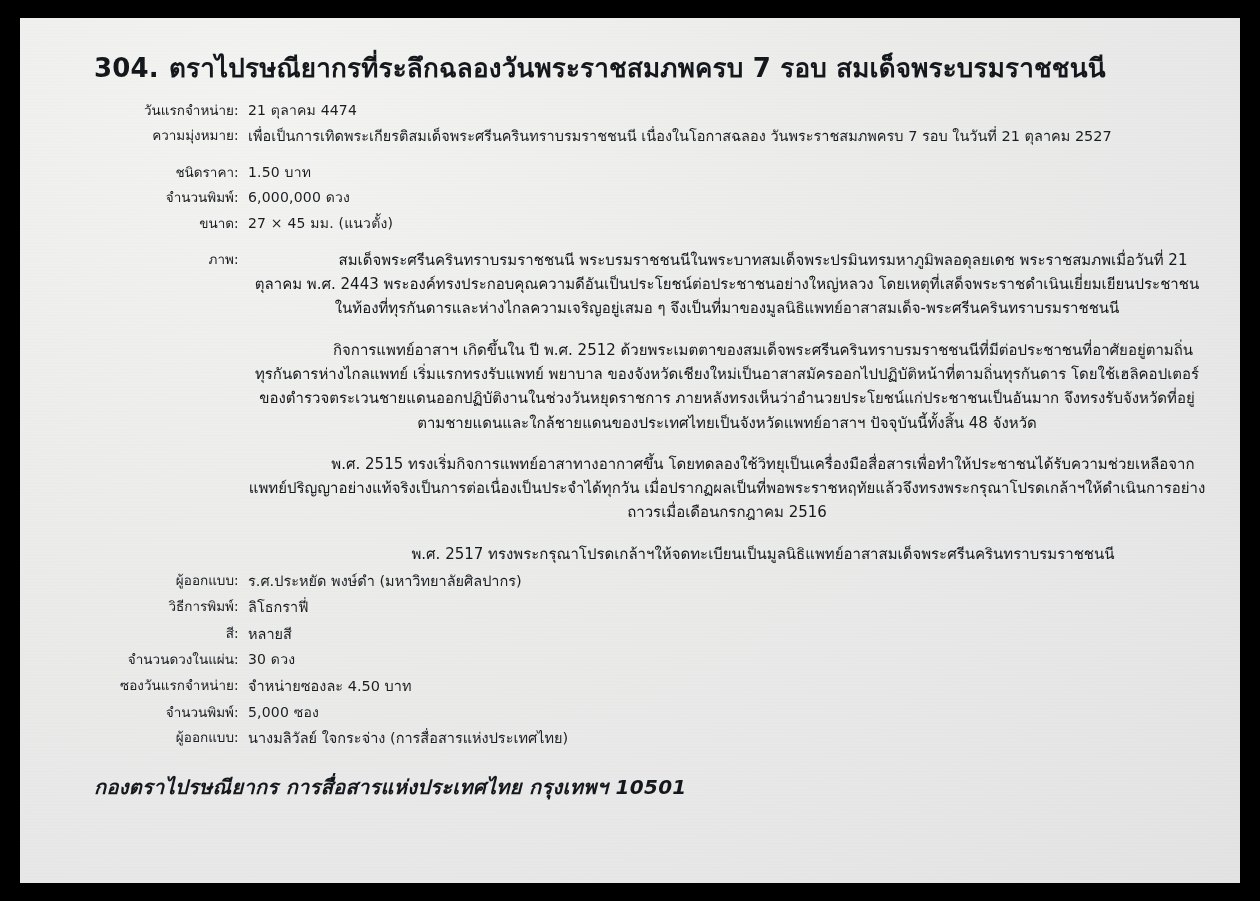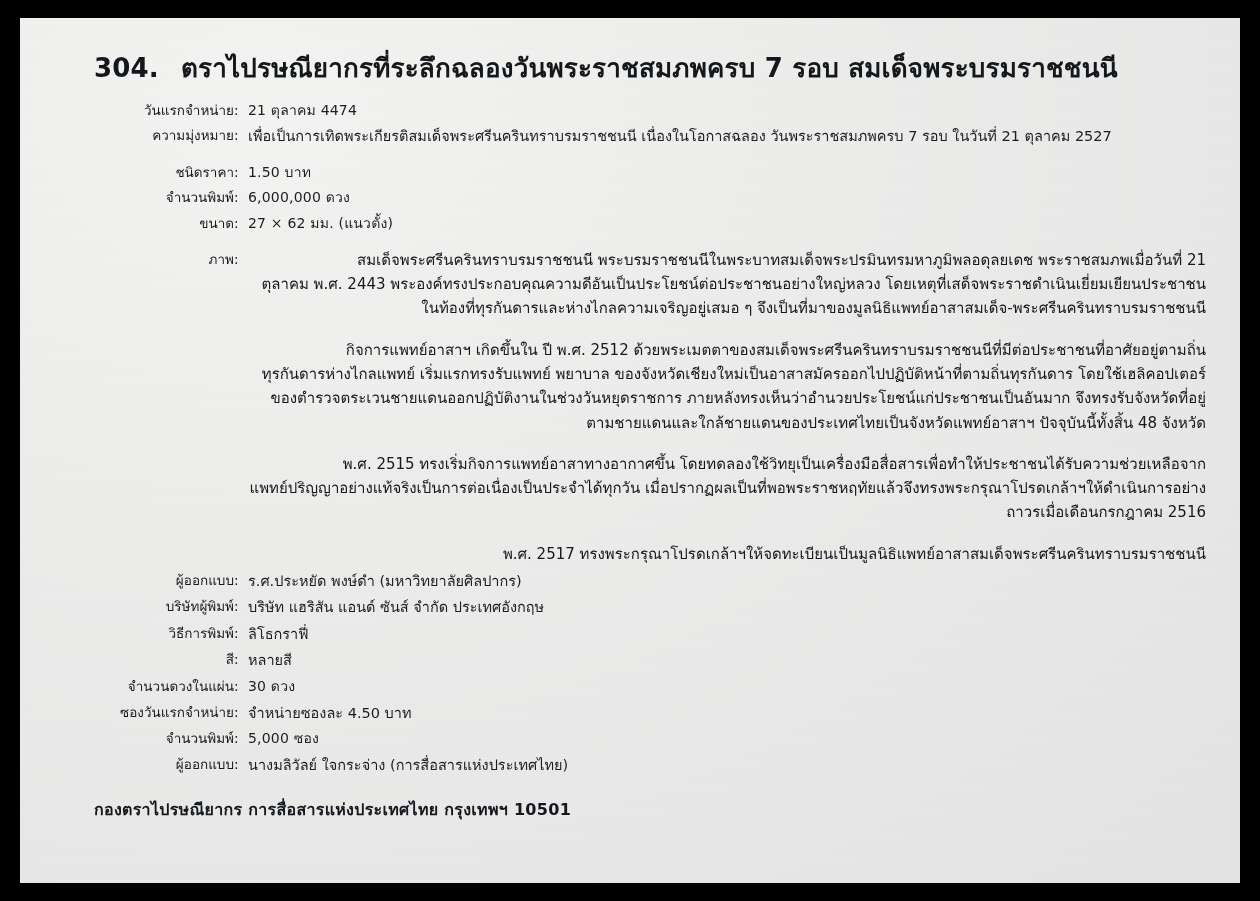--- a/index.html
+++ b/index.html
@@ -43,21 +43,21 @@
   .doc-title {
     font-size: 26px;
     font-weight: 700;
     color: #14171c;
     line-height: 1.25;
     letter-spacing: .2px;
     margin: 0 0 14px 0;
     white-space: nowrap;
   }
   .doc-title .num {
-    margin-right: 22px;
+    margin-right: 10px;
   }
 
   table.fields {
     border-collapse: collapse;
     width: 100%;
     table-layout: fixed;
   }
   table.fields td {
     vertical-align: top;
     padding: 1px 0 3px 0;
@@ -82,41 +82,42 @@
   td.value.mono-ish {
     font-size: 14px;
     letter-spacing: .2px;
   }
 
   .para {
     margin: 0 0 0 0;
     font-size: 15px;
     line-height: 1.62;
     color: #15181c;
-    text-align: right;
+    text-align: center;
   }
   .para + .para {
     margin-top: 17px;
   }
   .para .indent {
     display: inline-block;
     width: 72px;
   }
 
   .image-block td.value {
     padding-top: 0;
   }
 
   .footer {
     margin-top: 18px;
-    font-size: 16px;
+    font-size: 20px;
     font-weight: 700;
     color: #14171c;
     letter-spacing: .3px;
     white-space: nowrap;
+    font-style: italic;
   }
 
   .spacer-row td { height: 6px; padding: 0; }
 </style>
 </head>
 <body>
 
 <div class="page">
   <div class="sheet">
 
@@ -145,21 +146,21 @@
           <td class="value mono-ish">1.50  บาท</td>
         </tr>
         <tr>
           <td class="label">จำนวนพิมพ์</td>
           <td class="colon">:</td>
           <td class="value mono-ish">6,000,000 ดวง</td>
         </tr>
         <tr>
           <td class="label">ขนาด</td>
           <td class="colon">:</td>
-          <td class="value mono-ish">27  ×  62 มม. (แนวตั้ง)</td>
+          <td class="value mono-ish">27  ×  45 มม. (แนวตั้ง)</td>
         </tr>
         <tr class="spacer-row">
             <td colspan="3"></td>
           </tr>
         <tr class="image-block">
           <td class="label">ภาพ</td>
           <td class="colon">:</td>
           <td class="value">
             <p class="para"><span class="indent"></span><span>สมเด็จพระศรีนครินทราบรมราชชนนี  พระบรมราชชนนีในพระบาทสมเด็จพระปรมินทรมหาภูมิพลอดุลยเดช  พระราชสมภพเมื่อวันที่ 21 ตุลาคม พ.ศ. 2443     พระองค์ทรงประกอบคุณความดีอันเป็นประโยชน์ต่อประชาชนอย่างใหญ่หลวง    โดยเหตุที่เสด็จพระราชดำเนินเยี่ยมเยียนประชาชนในท้องที่ทุรกันดารและห่างไกลความเจริญอยู่เสมอ ๆ  จึงเป็นที่มาของมูลนิธิแพทย์อาสาสมเด็จ-พระศรีนครินทราบรมราชชนนี</span></p>
             <p class="para"><span class="indent"></span><span>กิจการแพทย์อาสาฯ เกิดขึ้นใน ปี พ.ศ. 2512  ด้วยพระเมตตาของสมเด็จพระศรีนครินทราบรมราชชนนีที่มีต่อประชาชนที่อาศัยอยู่ตามถิ่นทุรกันดารห่างไกลแพทย์  เริ่มแรกทรงรับแพทย์ พยาบาล ของจังหวัดเชียงใหม่เป็นอาสาสมัครออกไปปฏิบัติหน้าที่ตามถิ่นทุรกันดาร  โดยใช้เฮลิคอปเตอร์ของตำรวจตระเวนชายแดนออกปฏิบัติงานในช่วงวันหยุดราชการ   ภายหลังทรงเห็นว่าอำนวยประโยชน์แก่ประชาชนเป็นอันมาก  จึงทรงรับจังหวัดที่อยู่ตามชายแดนและใกล้ชายแดนของประเทศไทยเป็นจังหวัดแพทย์อาสาฯ ปัจจุบันนี้ทั้งสิ้น 48 จังหวัด</span></p>
@@ -171,25 +172,20 @@
     </table>
 
     <table class="fields">
       <tbody>
         <tr>
           <td class="label">ผู้ออกแบบ</td>
           <td class="colon">:</td>
           <td class="value">ร.ศ.ประหยัด พงษ์ดำ (มหาวิทยาลัยศิลปากร)</td>
         </tr>
         <tr>
-          <td class="label">บริษัทผู้พิมพ์</td>
-          <td class="colon">:</td>
-          <td class="value">บริษัท แฮริสัน แอนด์ ซันส์ จำกัด ประเทศอังกฤษ</td>
-        </tr>
-        <tr>
           <td class="label">วิธีการพิมพ์</td>
           <td class="colon">:</td>
           <td class="value">ลิโธกราฟี่</td>
         </tr>
         <tr>
           <td class="label">สี</td>
           <td class="colon">:</td>
           <td class="value">หลายสี</td>
         </tr>
         <tr>

